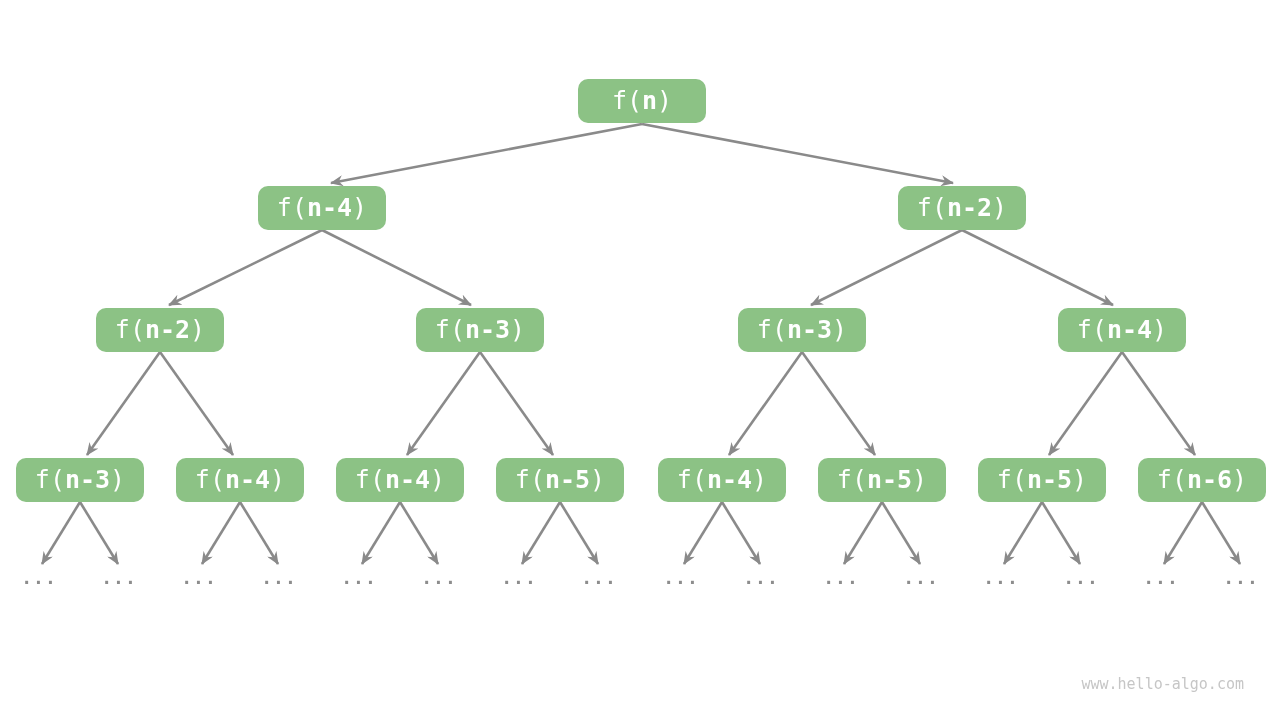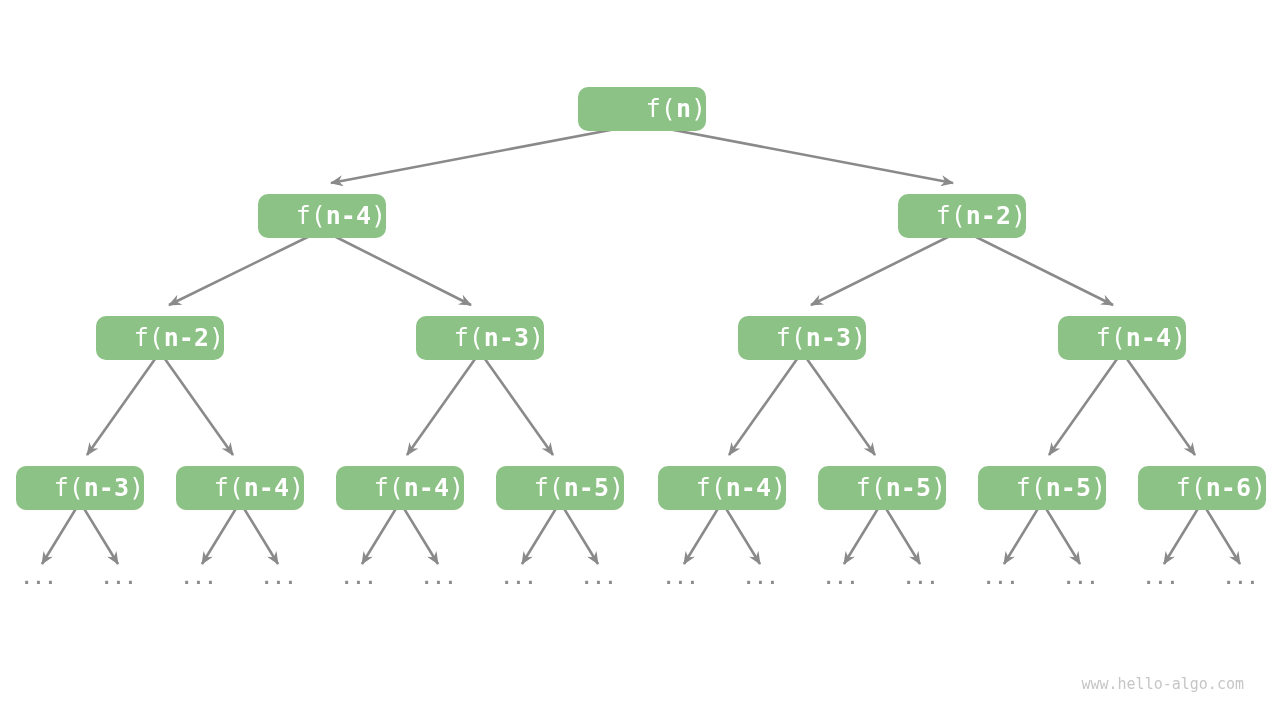--- a/index.html
+++ b/index.html
@@ -8,21 +8,21 @@
   }
   html,body{margin:0;padding:0;}
   body{width:1280px;height:720px;background:var(--bg);overflow:hidden;
        font-family:"DejaVu Sans Mono","Liberation Mono",monospace;}
   .stage{position:relative;width:1280px;height:720px;}
   .edges{position:absolute;left:0;top:0;pointer-events:none;}
   .edge{stroke:var(--arrow);stroke-width:2.6;}
   #arw path{fill:var(--arrow);}
   .node{position:absolute;width:128px;height:44px;background:var(--node-fill);
         border-radius:10px;color:var(--node-text);font-size:25px;line-height:44px;
-        text-align:right;white-space:nowrap;margin-top:8px;}
+        text-align:center;white-space:nowrap;}
   .node .b{font-weight:bold;}
   .dots{position:absolute;top:568px;width:48px;text-align:center;color:var(--dots);
         font-size:18px;letter-spacing:1px;font-weight:bold;line-height:20px;}
   .watermark{position:absolute;top:675px;right:36px;color:var(--wm);font-size:15px;}
 </style>
 </head>
 <body>
 
 <div class="stage">
 

